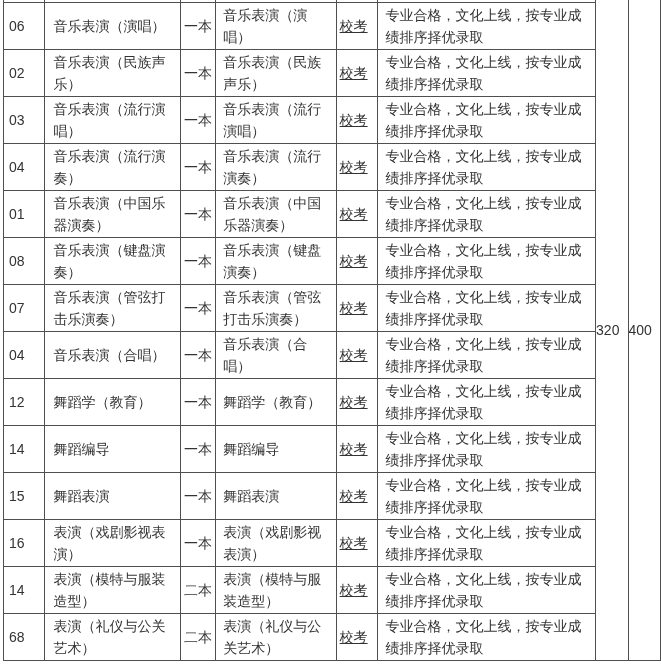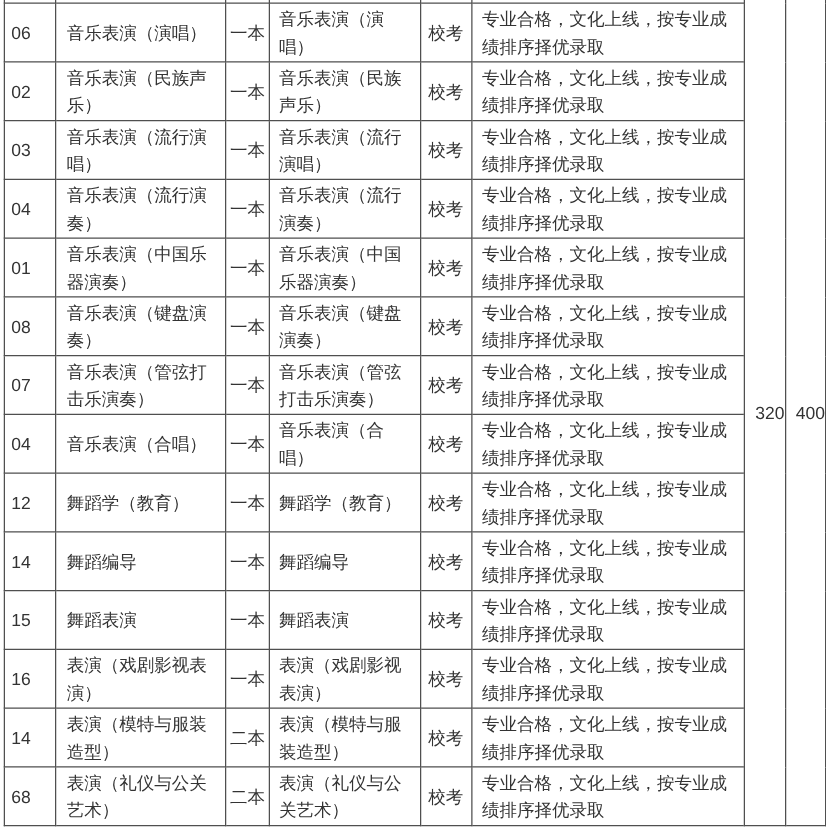--- a/index.html
+++ b/index.html
@@ -35,23 +35,23 @@
   tr.cut-row td {
     height: 2px;
     padding: 0;
     border-top: none;
   }
   tr.data-row { height: 47px; }
   td.c-no     { width: 35px;  padding: 1px 4px 1px 5px; text-align: left; }
   td.c-major  { width: 132px; padding: 1px 8px; text-align: left; }
   td.c-batch  { width: 33px;  padding: 1px 2px; text-align: center; }
   td.c-major2 { width: 117px; padding: 1px 7px; text-align: left; }
-  td.c-exam   { width: 37px;  padding: 1px 3px; text-align: center; }
+  td.c-exam   { width: 37px;  padding: 1px 3px; text-align: left; text-decoration: underline; }
   td.c-note   { width: 230px; padding: 1px 6px 1px 8px; text-align: left; }
-  td.c-score  { width: 35px;  padding: 1px 2px; text-align: right; border-top: none; }
+  td.c-score  { width: 35px;  padding: 1px 2px; text-align: left; border-top: none; }
 </style>
 </head>
 <body>
 
 <div class="page">
   <table class="adm">
     <tbody id="table-body">
       <tr class="cut-row">
         <td class="c-no"></td>
         <td class="c-major"></td>

